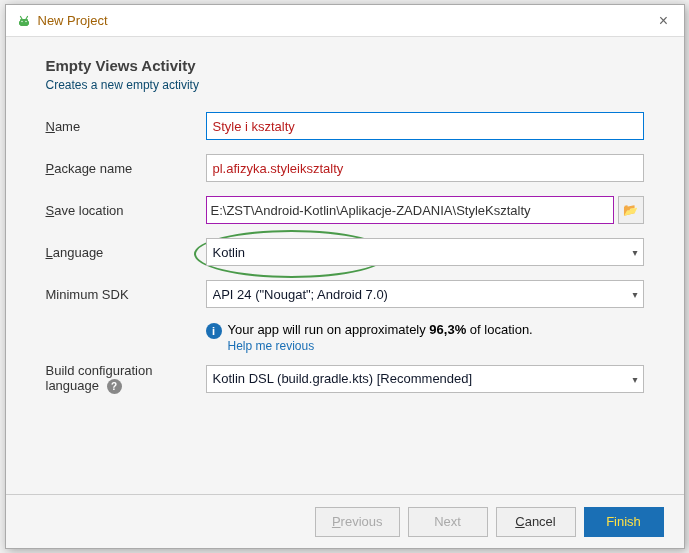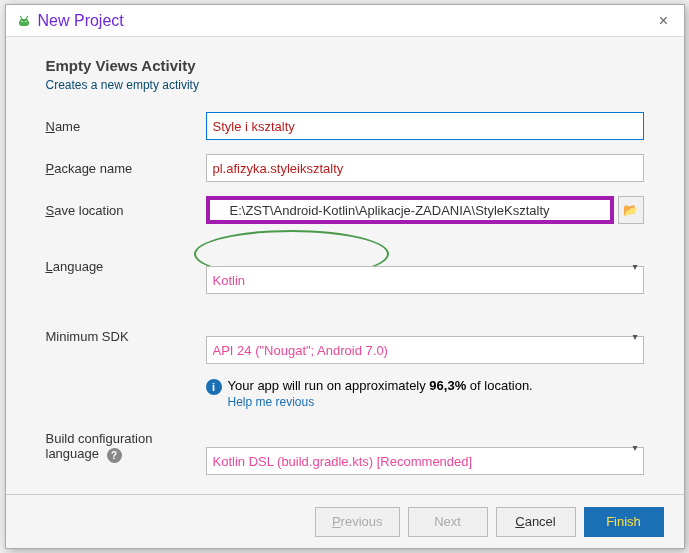--- a/index.html
+++ b/index.html
@@ -31,22 +31,22 @@
       align-items: center;
       justify-content: space-between;
       height: 32px;
     }
     .title-bar-left {
       display: flex;
       align-items: center;
       gap: 6px;
     }
     .title-text {
-      font-size: 16px;
-      color: #6d28d9;
+      font-size: 13px;
+      color: #a16207;
     }
     .close-btn {
       width: 20px;
       height: 20px;
       cursor: pointer;
       display: flex;
       align-items: center;
       justify-content: center;
       color: #666;
       font-size: 16px;
@@ -98,22 +98,22 @@
     .text-input-normal {
       border: 1px solid #bbb;
     }
     .input-with-btn {
       display: flex;
       gap: 4px;
     }
     .input-with-btn input {
       flex: 1;
       height: 28px;
-      padding: 3px 20px;
-      border: 4px solid #a21caf;
+      padding: 3px 4px;
+      border: 1px solid #a21caf;
       background: #fff;
       font-size: 13px;
       color: #333;
       outline: none;
     }
     .folder-btn {
       width: 26px;
       height: 28px;
       border: 1px solid #bbb;
       background: #f0f0f0;
@@ -128,26 +128,25 @@
       position: relative;
       flex: 1;
     }
     .select-wrapper select {
       width: 100%;
       height: 28px;
       padding: 3px 24px 3px 6px;
       border: 1px solid #bbb;
       background: #fff;
       font-size: 13px;
-      color: #ec4899;
+      color: #0f172a;
       appearance: none;
       -webkit-appearance: none;
       cursor: pointer;
       outline: none;
-      margin-top: 28px;
     }
     .select-arrow {
       position: absolute;
       right: 6px;
       top: 50%;
       transform: translateY(-50%);
       pointer-events: none;
       font-size: 10px;
       color: #555;
     }

